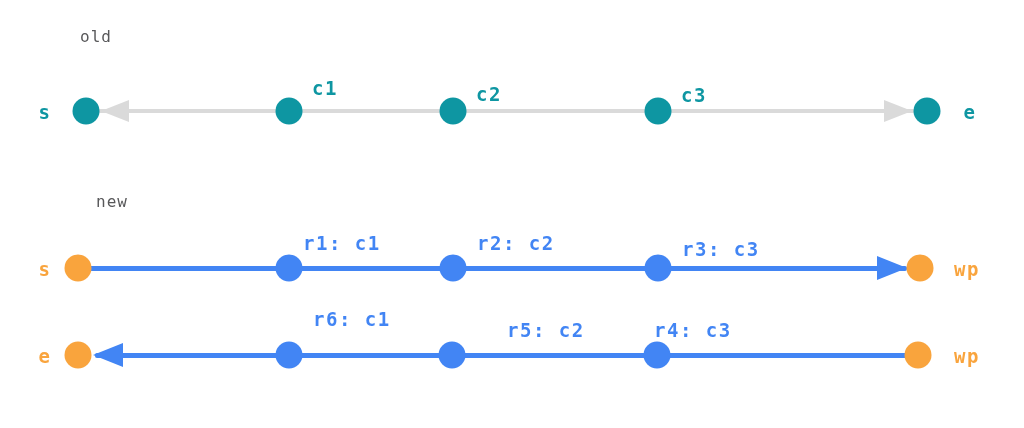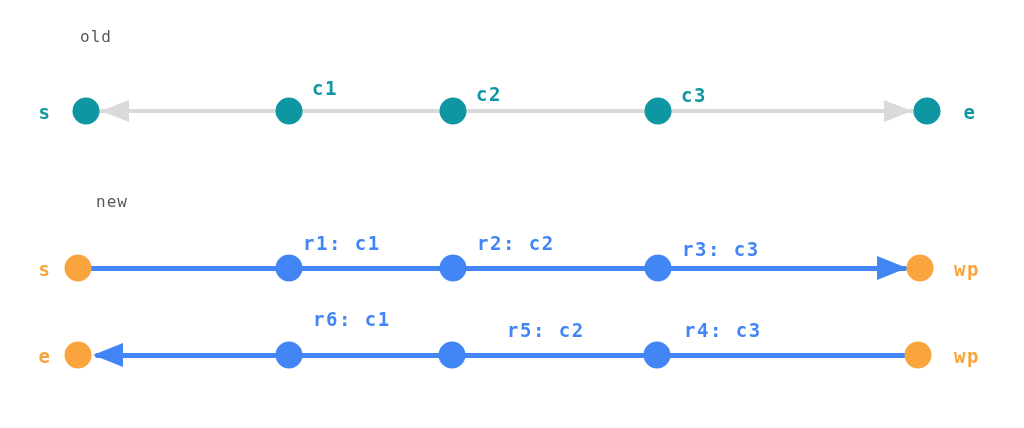--- a/index.html
+++ b/index.html
@@ -110,15 +110,15 @@
   <div class="dot orange" style="left:78px;top:355px;"></div>
   <div class="dot blue" style="left:289px;top:355px;"></div>
   <div class="dot blue" style="left:452px;top:355px;"></div>
   <div class="dot blue" style="left:657px;top:355px;"></div>
   <div class="dot orange" style="left:918px;top:355px;"></div>
 
   <div class="node-label orange side" style="left:45px;top:356px;">e</div>
   <div class="node-label orange side" style="left:967px;top:356px;">wp</div>
   <div class="node-label blue" style="left:313px;top:308px;">r6: c1</div>
   <div class="node-label blue" style="left:477px;top:319px;margin-left:30px;">r5: c2</div>
-  <div class="node-label blue" style="left:684px;top:319px;">r4: c3</div>
+  <div class="node-label blue" style="left:654px;top:319px;">r4: c3</div>
 
 </div>
 
 </body></html>

